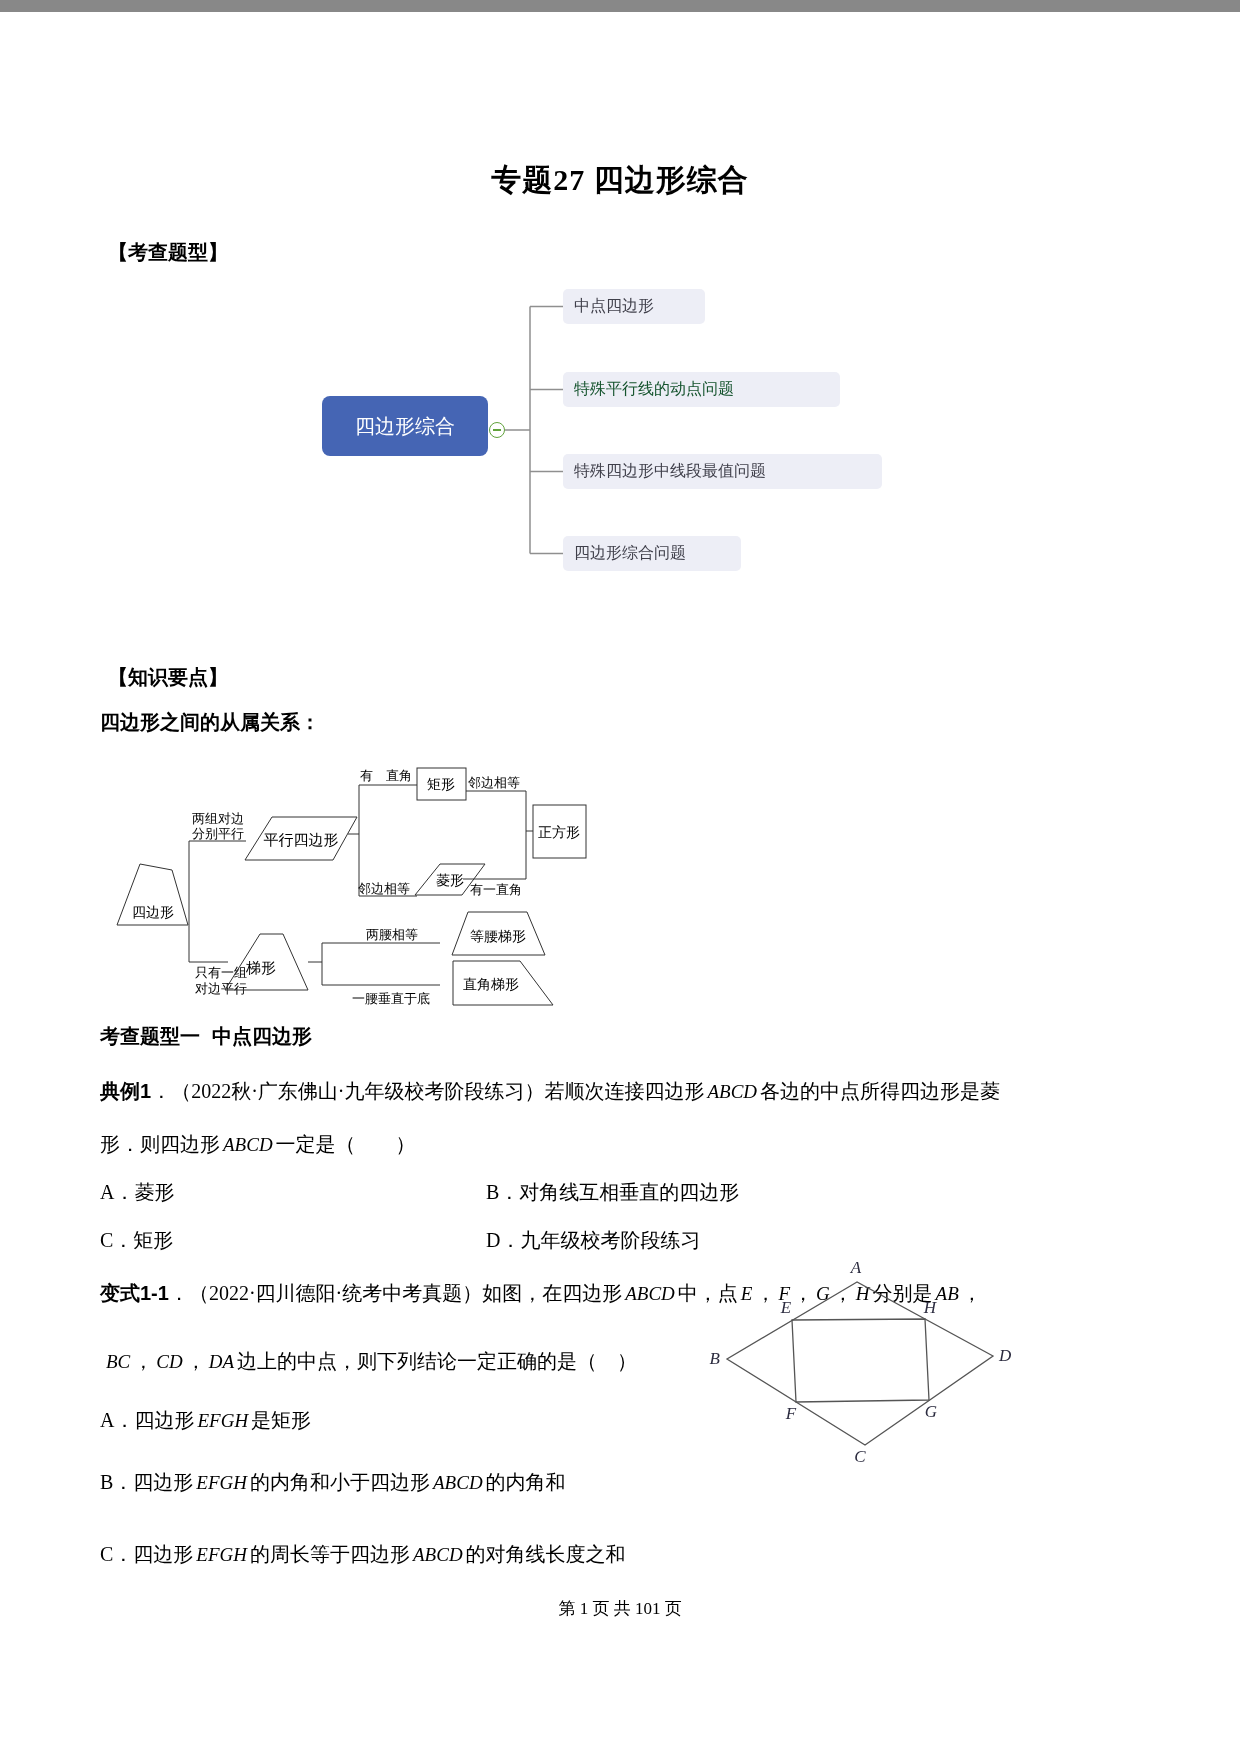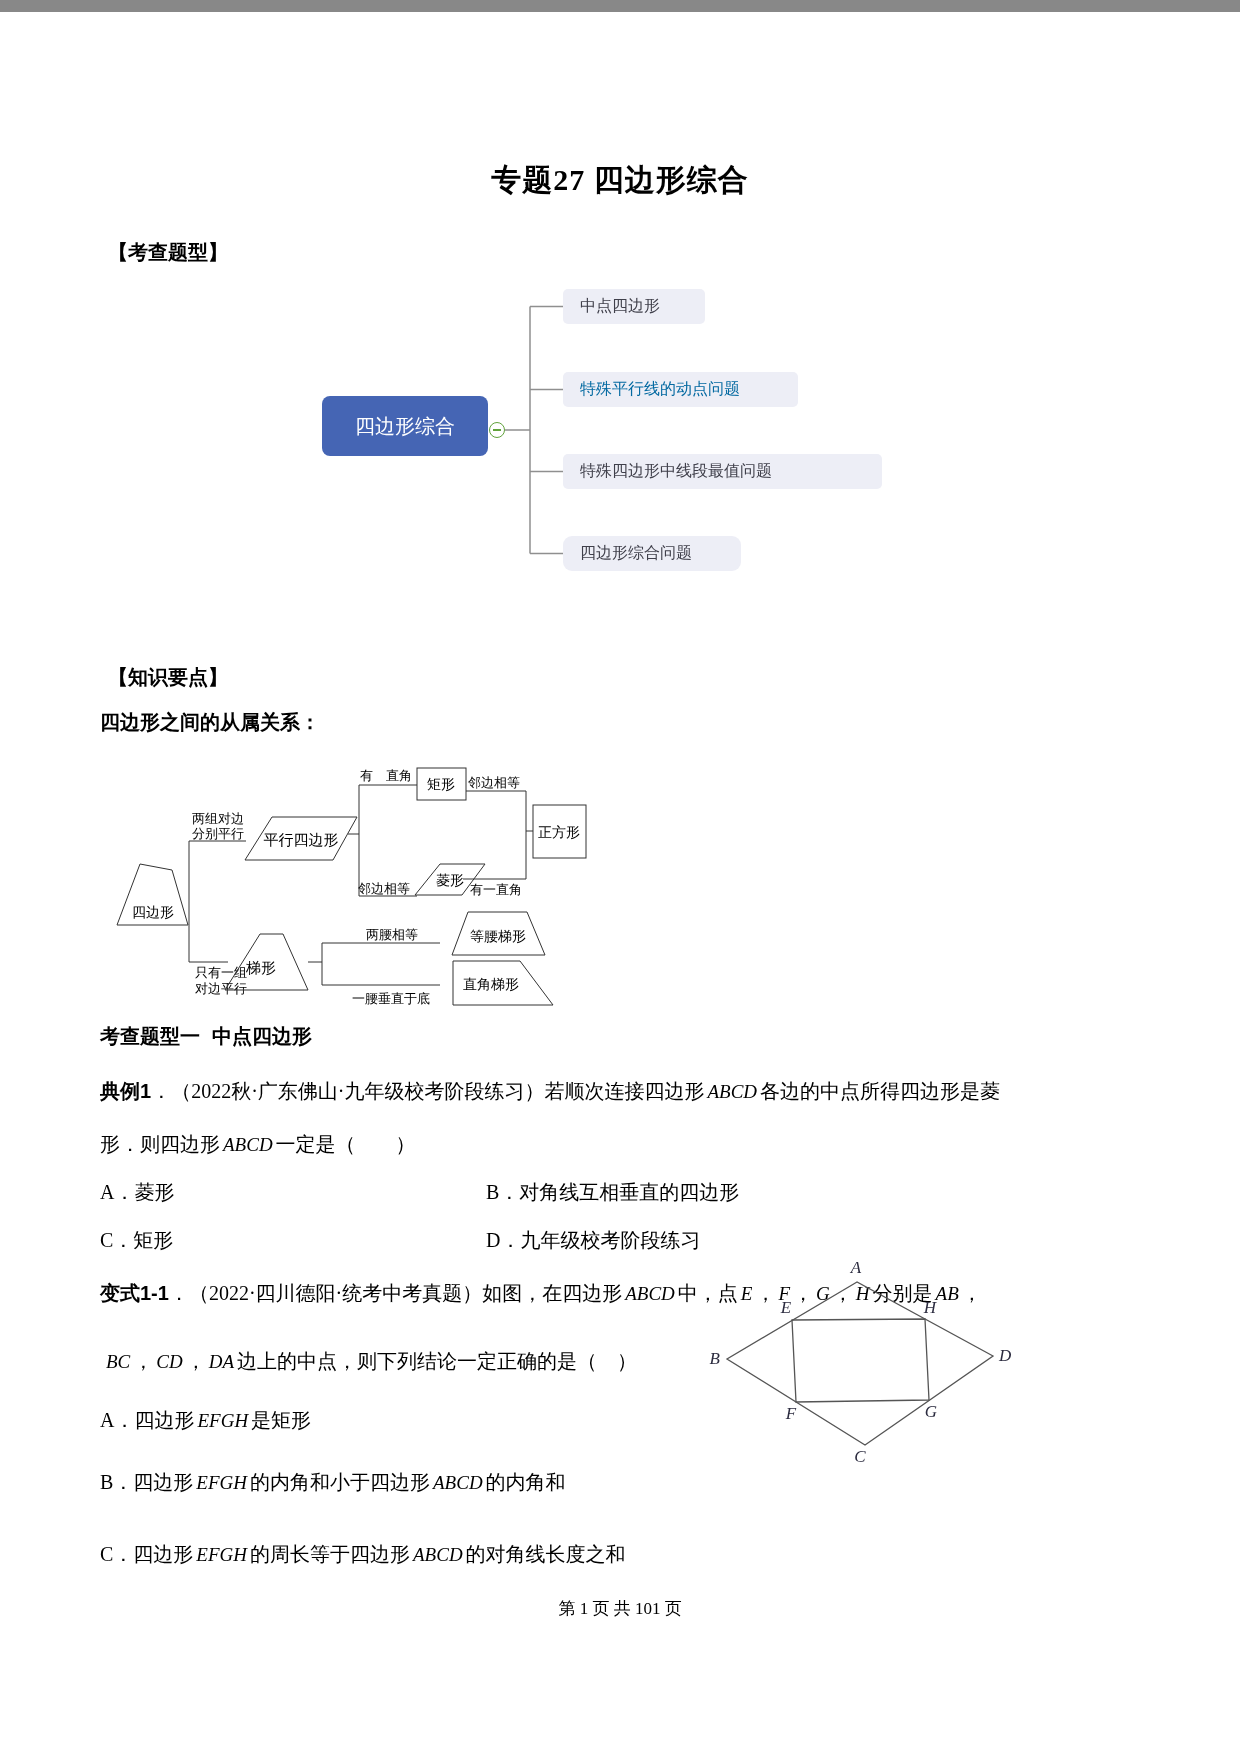--- a/index.html
+++ b/index.html
@@ -29,21 +29,21 @@
   .opt2{position:absolute;left:386px;top:0;white-space:nowrap;}
   
   #mindmap{left:300px;top:265px;width:560px;height:310px;}
   .mm-root{
     position:absolute;left:22px;top:119px;width:166px;height:60px;
     border-radius:8px;display:flex;align-items:center;justify-content:center;
     font-family:"Liberation Sans",sans-serif;font-size:20px;
   }
   .mm-node{
     position:absolute;height:35px;border-radius:5px;
-    display:flex;align-items:center;padding-left:17px;box-sizing:border-box;
+    display:flex;align-items:center;padding-left:11px;box-sizing:border-box;
     font-family:"Liberation Sans",sans-serif;font-size:16px;
   }
   .mm-icon{
     position:absolute;left:189px;top:145px;width:16px;height:16px;border-radius:50%;
     background:#fff;border:1.5px solid #61a23c;box-sizing:border-box;
   }
   .mm-icon:after{
     content:"";position:absolute;left:3px;right:3px;top:50%;margin-top:-1px;
     height:1.6px;background:#61a23c;
   }
@@ -67,23 +67,23 @@
       <line x1="205" y1="153" x2="230" y2="153" stroke="#8f8f8f" stroke-width="1.5"></line>
       <line x1="230" y1="29.5" x2="230" y2="276.5" stroke="#8f8f8f" stroke-width="1.5"></line>
       <line x1="230" y1="29.5" x2="263" y2="29.5" stroke="#8f8f8f" stroke-width="1.5"></line>
       <line x1="230" y1="112.5" x2="263" y2="112.5" stroke="#8f8f8f" stroke-width="1.5"></line>
       <line x1="230" y1="194.5" x2="263" y2="194.5" stroke="#8f8f8f" stroke-width="1.5"></line>
       <line x1="230" y1="276.5" x2="263" y2="276.5" stroke="#8f8f8f" stroke-width="1.5"></line>
     </svg>
     <div class="mm-root" style="background:#4565b4;color:#ffffff;">四边形综合</div>
     <div class="mm-icon"></div>
     <div class="mm-node" style="left:263px;top:12px;width:142px;background:#edeef6;color:#3f3f4a;">中点四边形</div>
-    <div class="mm-node" style="left:263px;top:95px;width:235px;background:#edeef6;color:#0369a1;">特殊平行线的动点问题</div>
+    <div class="mm-node" style="left:263px;top:95px;width:277px;background:#edeef6;color:#14532d;">特殊平行线的动点问题</div>
     <div class="mm-node" style="left:263px;top:177px;width:319px;background:#edeef6;color:#3f3f4a;">特殊四边形中线段最值问题</div>
-    <div class="mm-node" style="left:263px;top:259px;width:178px;background:#edeef6;color:#3f3f4a;border-radius:9px;">四边形综合问题</div>
+    <div class="mm-node" style="left:263px;top:259px;width:178px;background:#edeef6;color:#3f3f4a;">四边形综合问题</div>
   </div>
 
   <div class="abs h-black" style="left:108px;top:652px;">【知识要点】</div>
   <div class="abs h-black" style="left:100px;top:697px;">四边形之间的从属关系：</div>
 
   <svg class="abs" style="left:100px;top:745px;" width="500" height="262">
 
     <polygon points="17,168 40,107 72,113 88,168" fill="none" stroke="#333" stroke-width="1"></polygon>
     <text x="53" y="160" font-size="14" text-anchor="middle">四边形</text>
 

